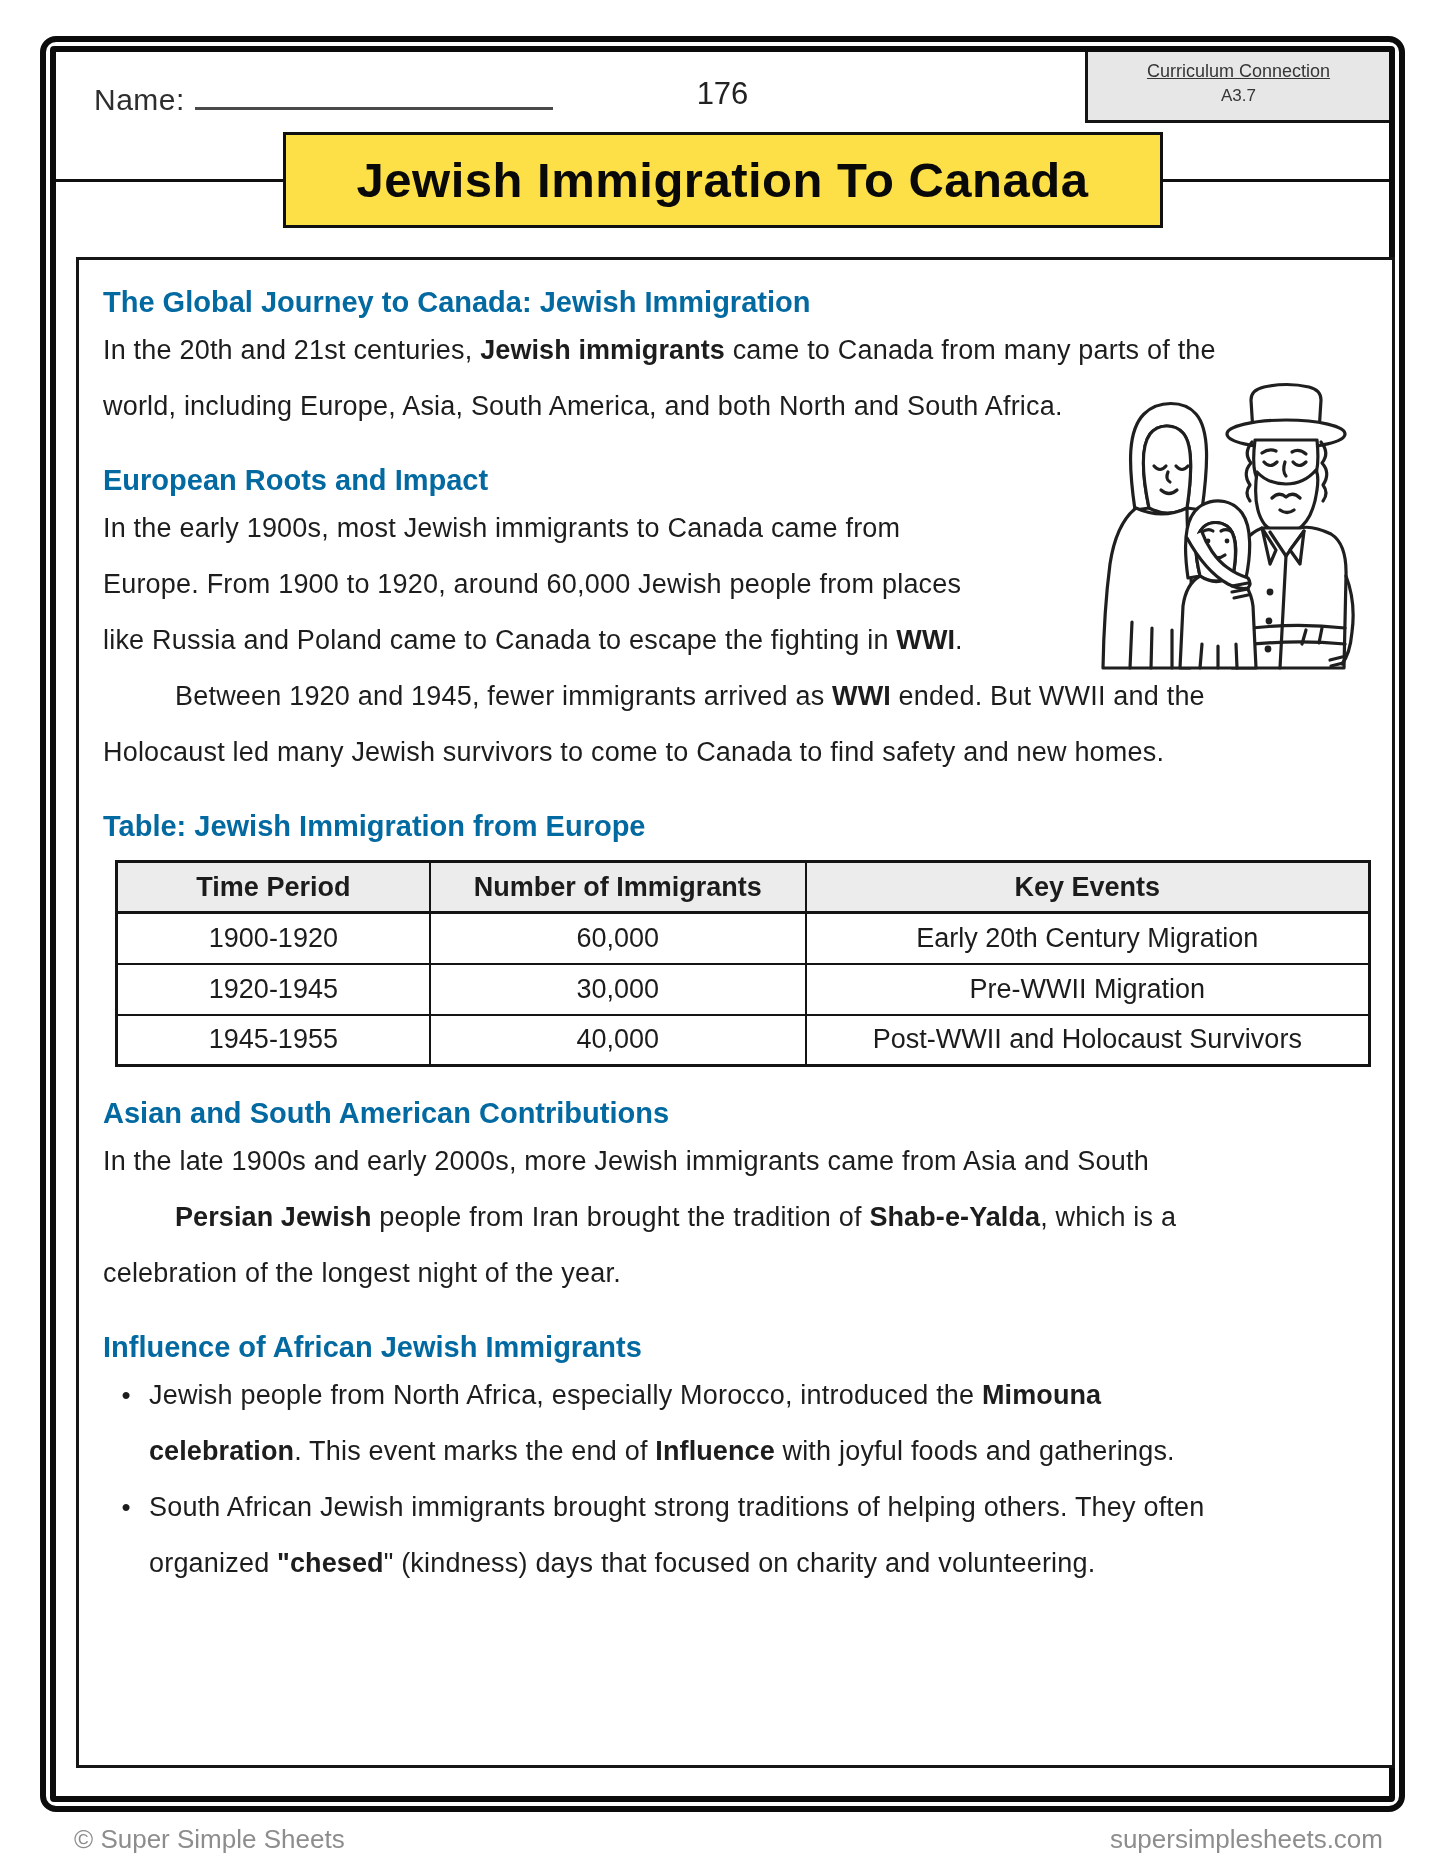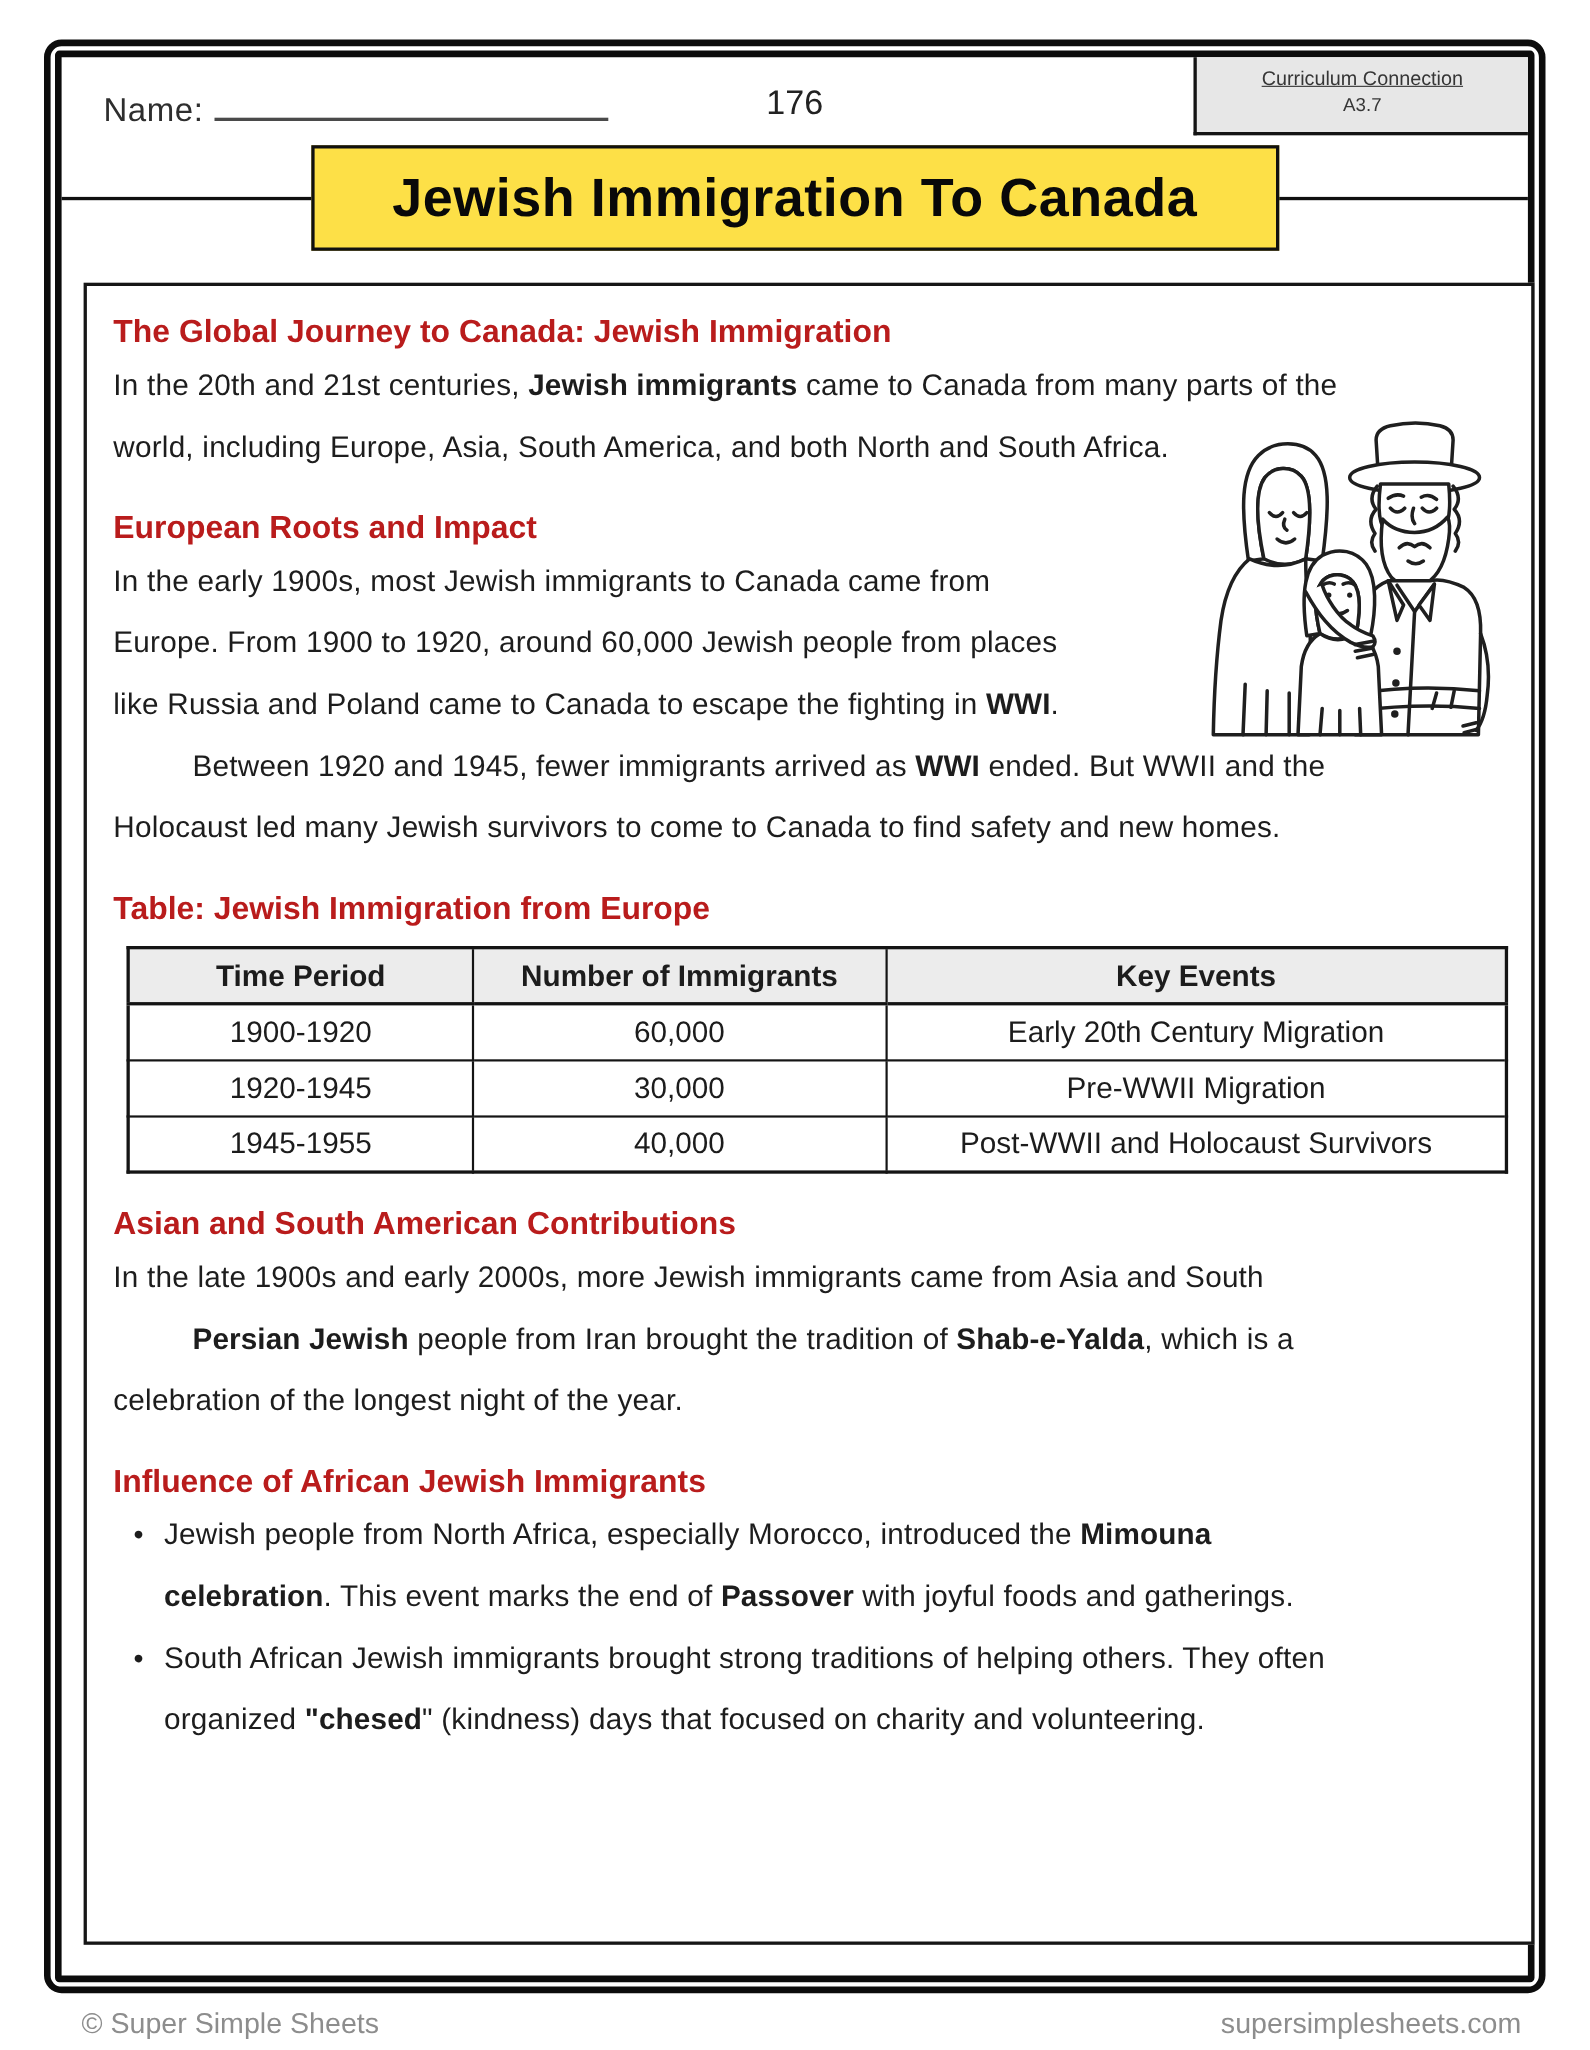--- a/index.html
+++ b/index.html
@@ -32,21 +32,21 @@
     position:absolute; top:80px; left:50%; transform:translateX(-50%);
     width:880px; height:96px; background:#fde047; border:3px solid #101010;
     display:flex; align-items:center; justify-content:center;
   }
   .title-box h1 { font-size:49px; font-weight:bold; letter-spacing:0.5px; color:#090909; white-space:nowrap; }
   
   .content-box {
     position:absolute; left:20px; top:205px; width:1319px; min-height:1511px;
     border:3px solid #161616; background:#fff; padding:14px 24px 26px 24px;
   }
-  .h { font-size:29px; font-weight:bold; line-height:40px; margin-top:26px; color:#b91c1c; }
+  .h { font-size:29px; font-weight:bold; line-height:40px; margin-top:26px; color:#0369a1; }
   .h.first { margin-top:8px; }
   .p { font-size:27px; line-height:56px; color:#1d1d1d; letter-spacing:0.2px; }
   .p b { letter-spacing:0.1px; }
   .tab { display:inline-block; width:72px; }
   
   table.data { border-collapse:collapse; width:1256px; margin:14px 0 0 12px; background:#fff;border-radius:26px; }
   table.data th, table.data td {
     border:2.5px solid #141414; height:51px; text-align:center;
     font-size:27px; padding:0 8px; vertical-align:middle;
   }
@@ -126,21 +126,21 @@
         </table>
 
       <div class="h">Asian and South American Contributions</div>
       <div class="p"><span>In the late 1900s and early 2000s, more Jewish immigrants came from Asia and South</span><br></div>
       <div class="p"><span class="tab"></span><b>Persian Jewish</b><span> people from Iran brought the tradition of </span><b>Shab-e-Yalda</b><span>, which is a</span><br><span>celebration of the longest night of the year.</span></div>
 
       <div class="h">Influence of African Jewish Immigrants</div>
       <div class="bullets">
           <div class="bullet">
             <span class="dot">•</span>
-            <div class="btext p"><span>Jewish people from North Africa, especially Morocco, introduced the </span><b>Mimouna</b><br><b>celebration</b><span>. This event marks the end of </span><b>Passover</b><span> with joyful foods and gatherings.</span></div>
+            <div class="btext p"><span>Jewish people from North Africa, especially Morocco, introduced the </span><b>Mimouna</b><br><b>celebration</b><span>. This event marks the end of </span><b>Influence</b><span> with joyful foods and gatherings.</span></div>
           </div>
           <div class="bullet">
             <span class="dot">•</span>
             <div class="btext p"><span>South African Jewish immigrants brought strong traditions of helping others. They often</span><br><span>organized </span><b>"chesed</b><span>" (kindness) days that focused on charity and volunteering.</span></div>
           </div>
         </div>
 
       <div class="illustration">
         <svg viewBox="0 0 266 292" width="266" height="292" fill="none" stroke="#1f1f1f" stroke-width="3.2" stroke-linecap="round" stroke-linejoin="round">
 

